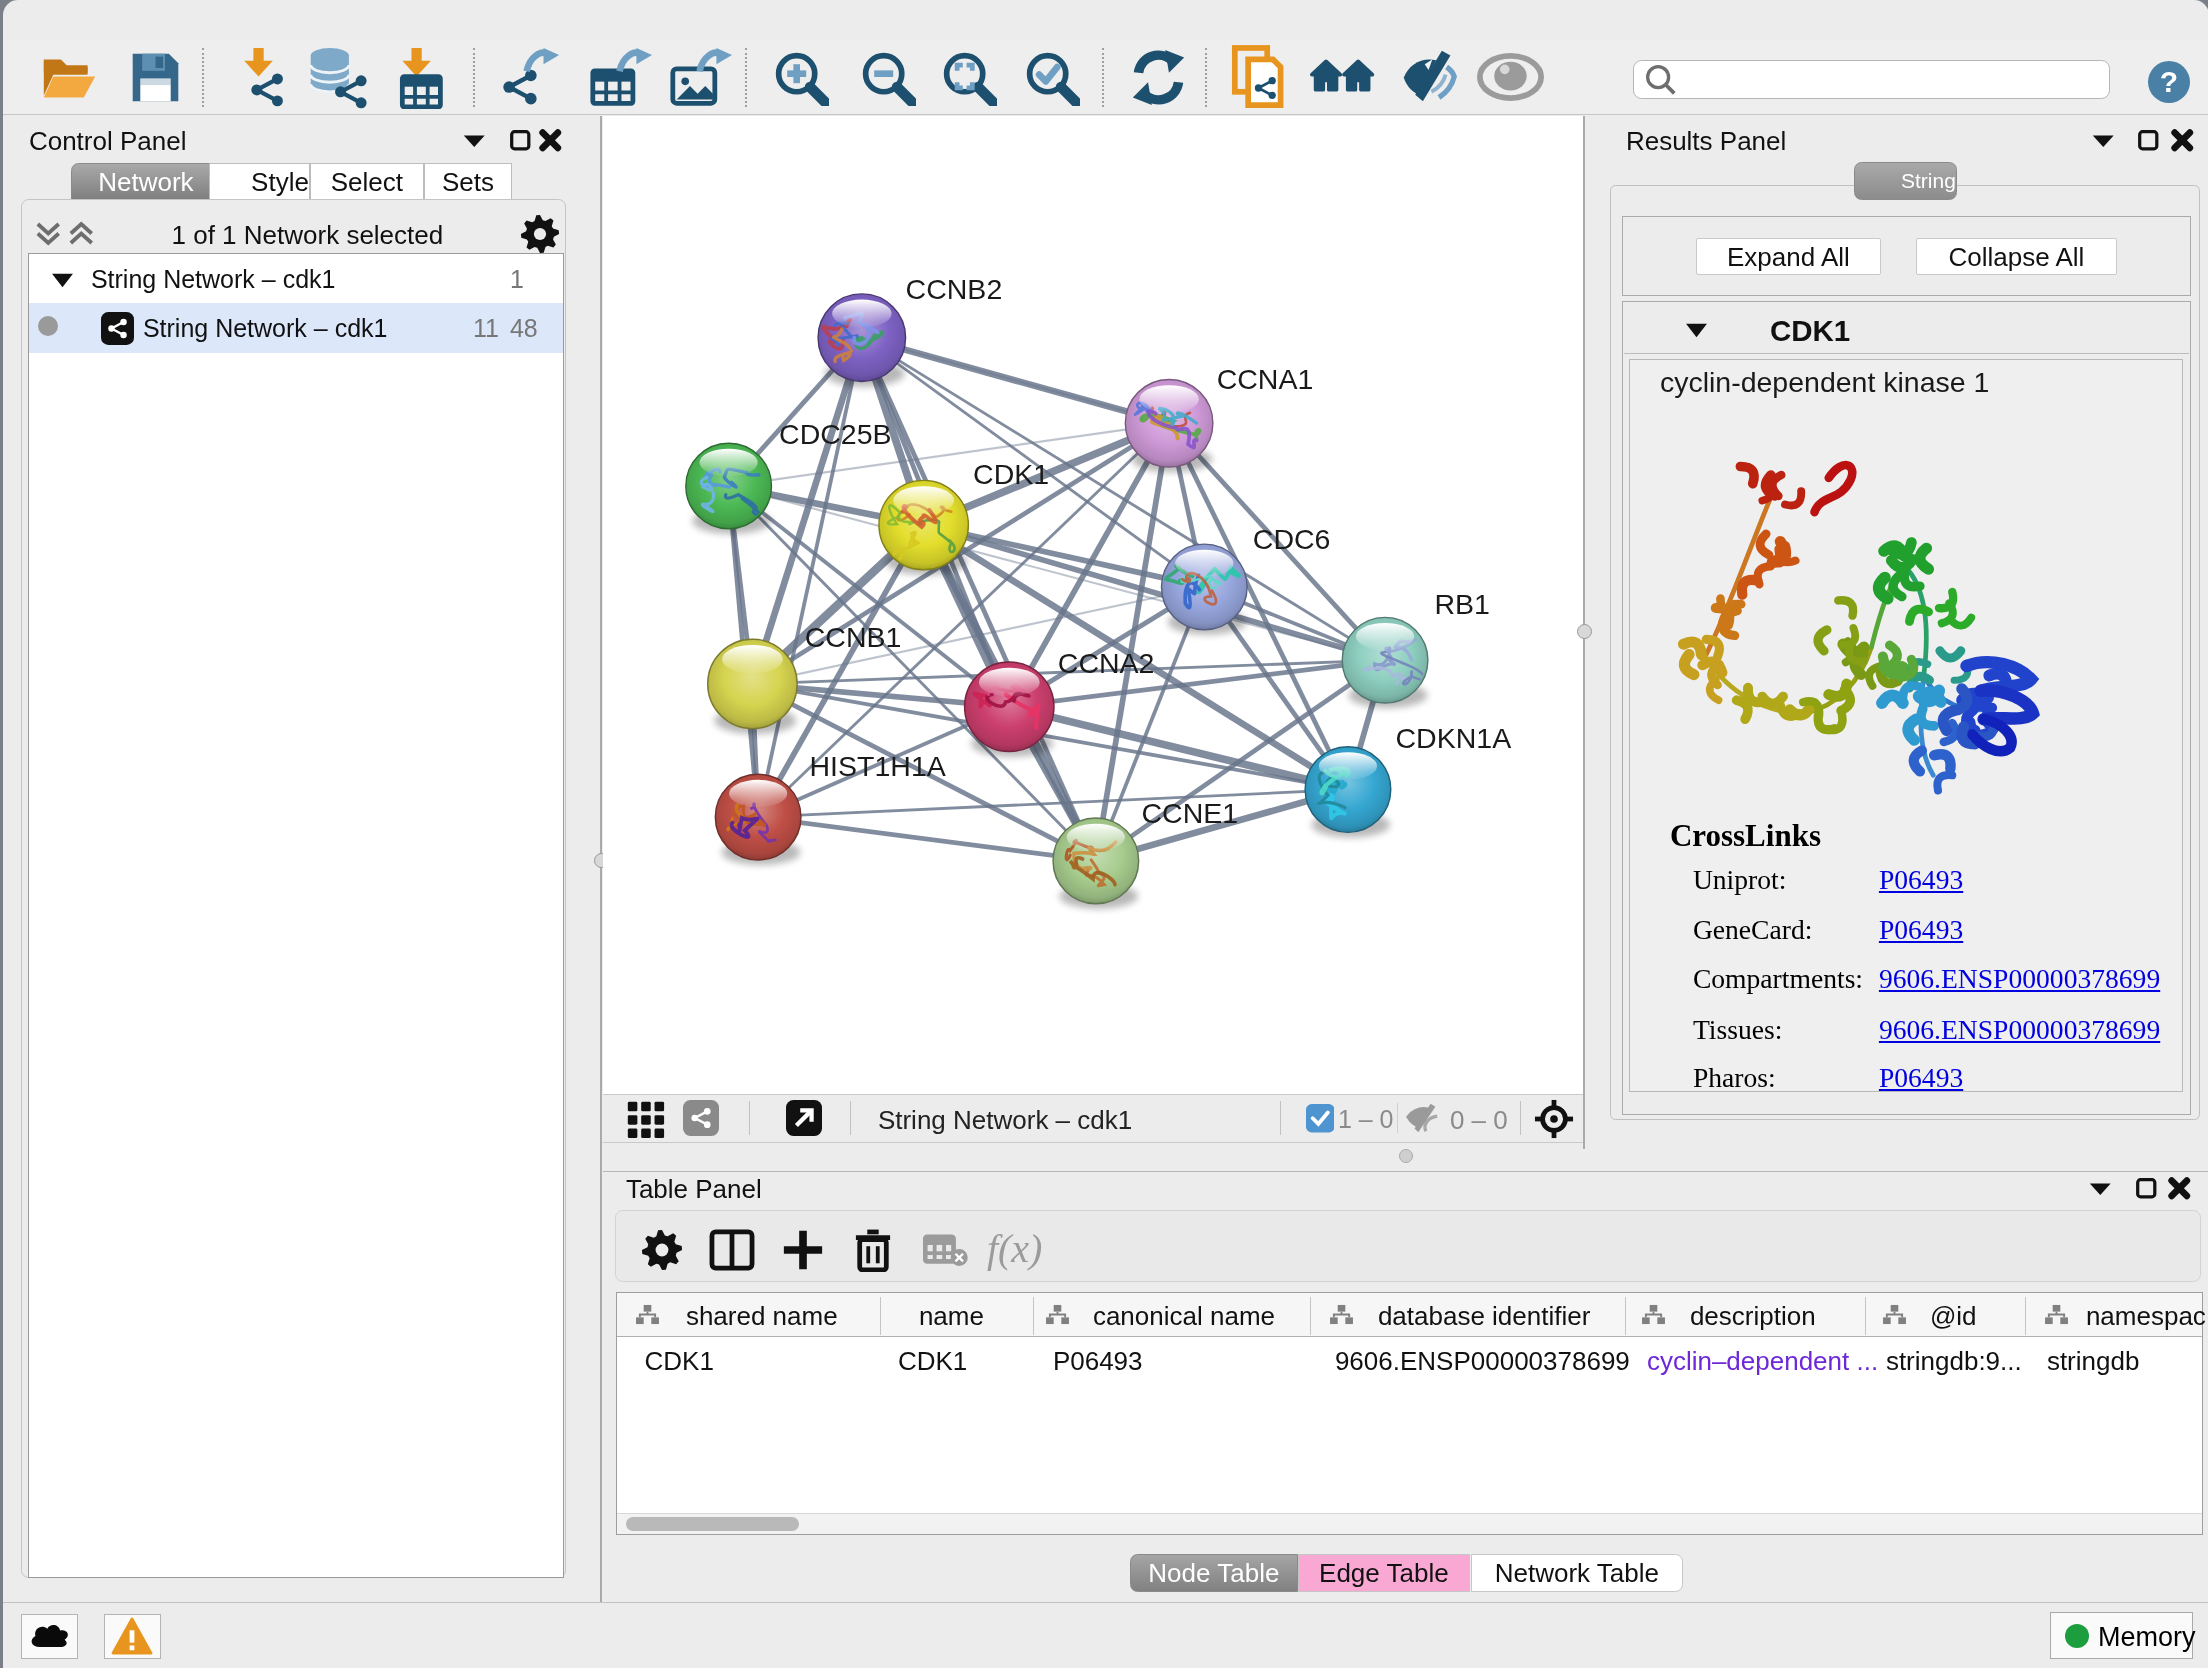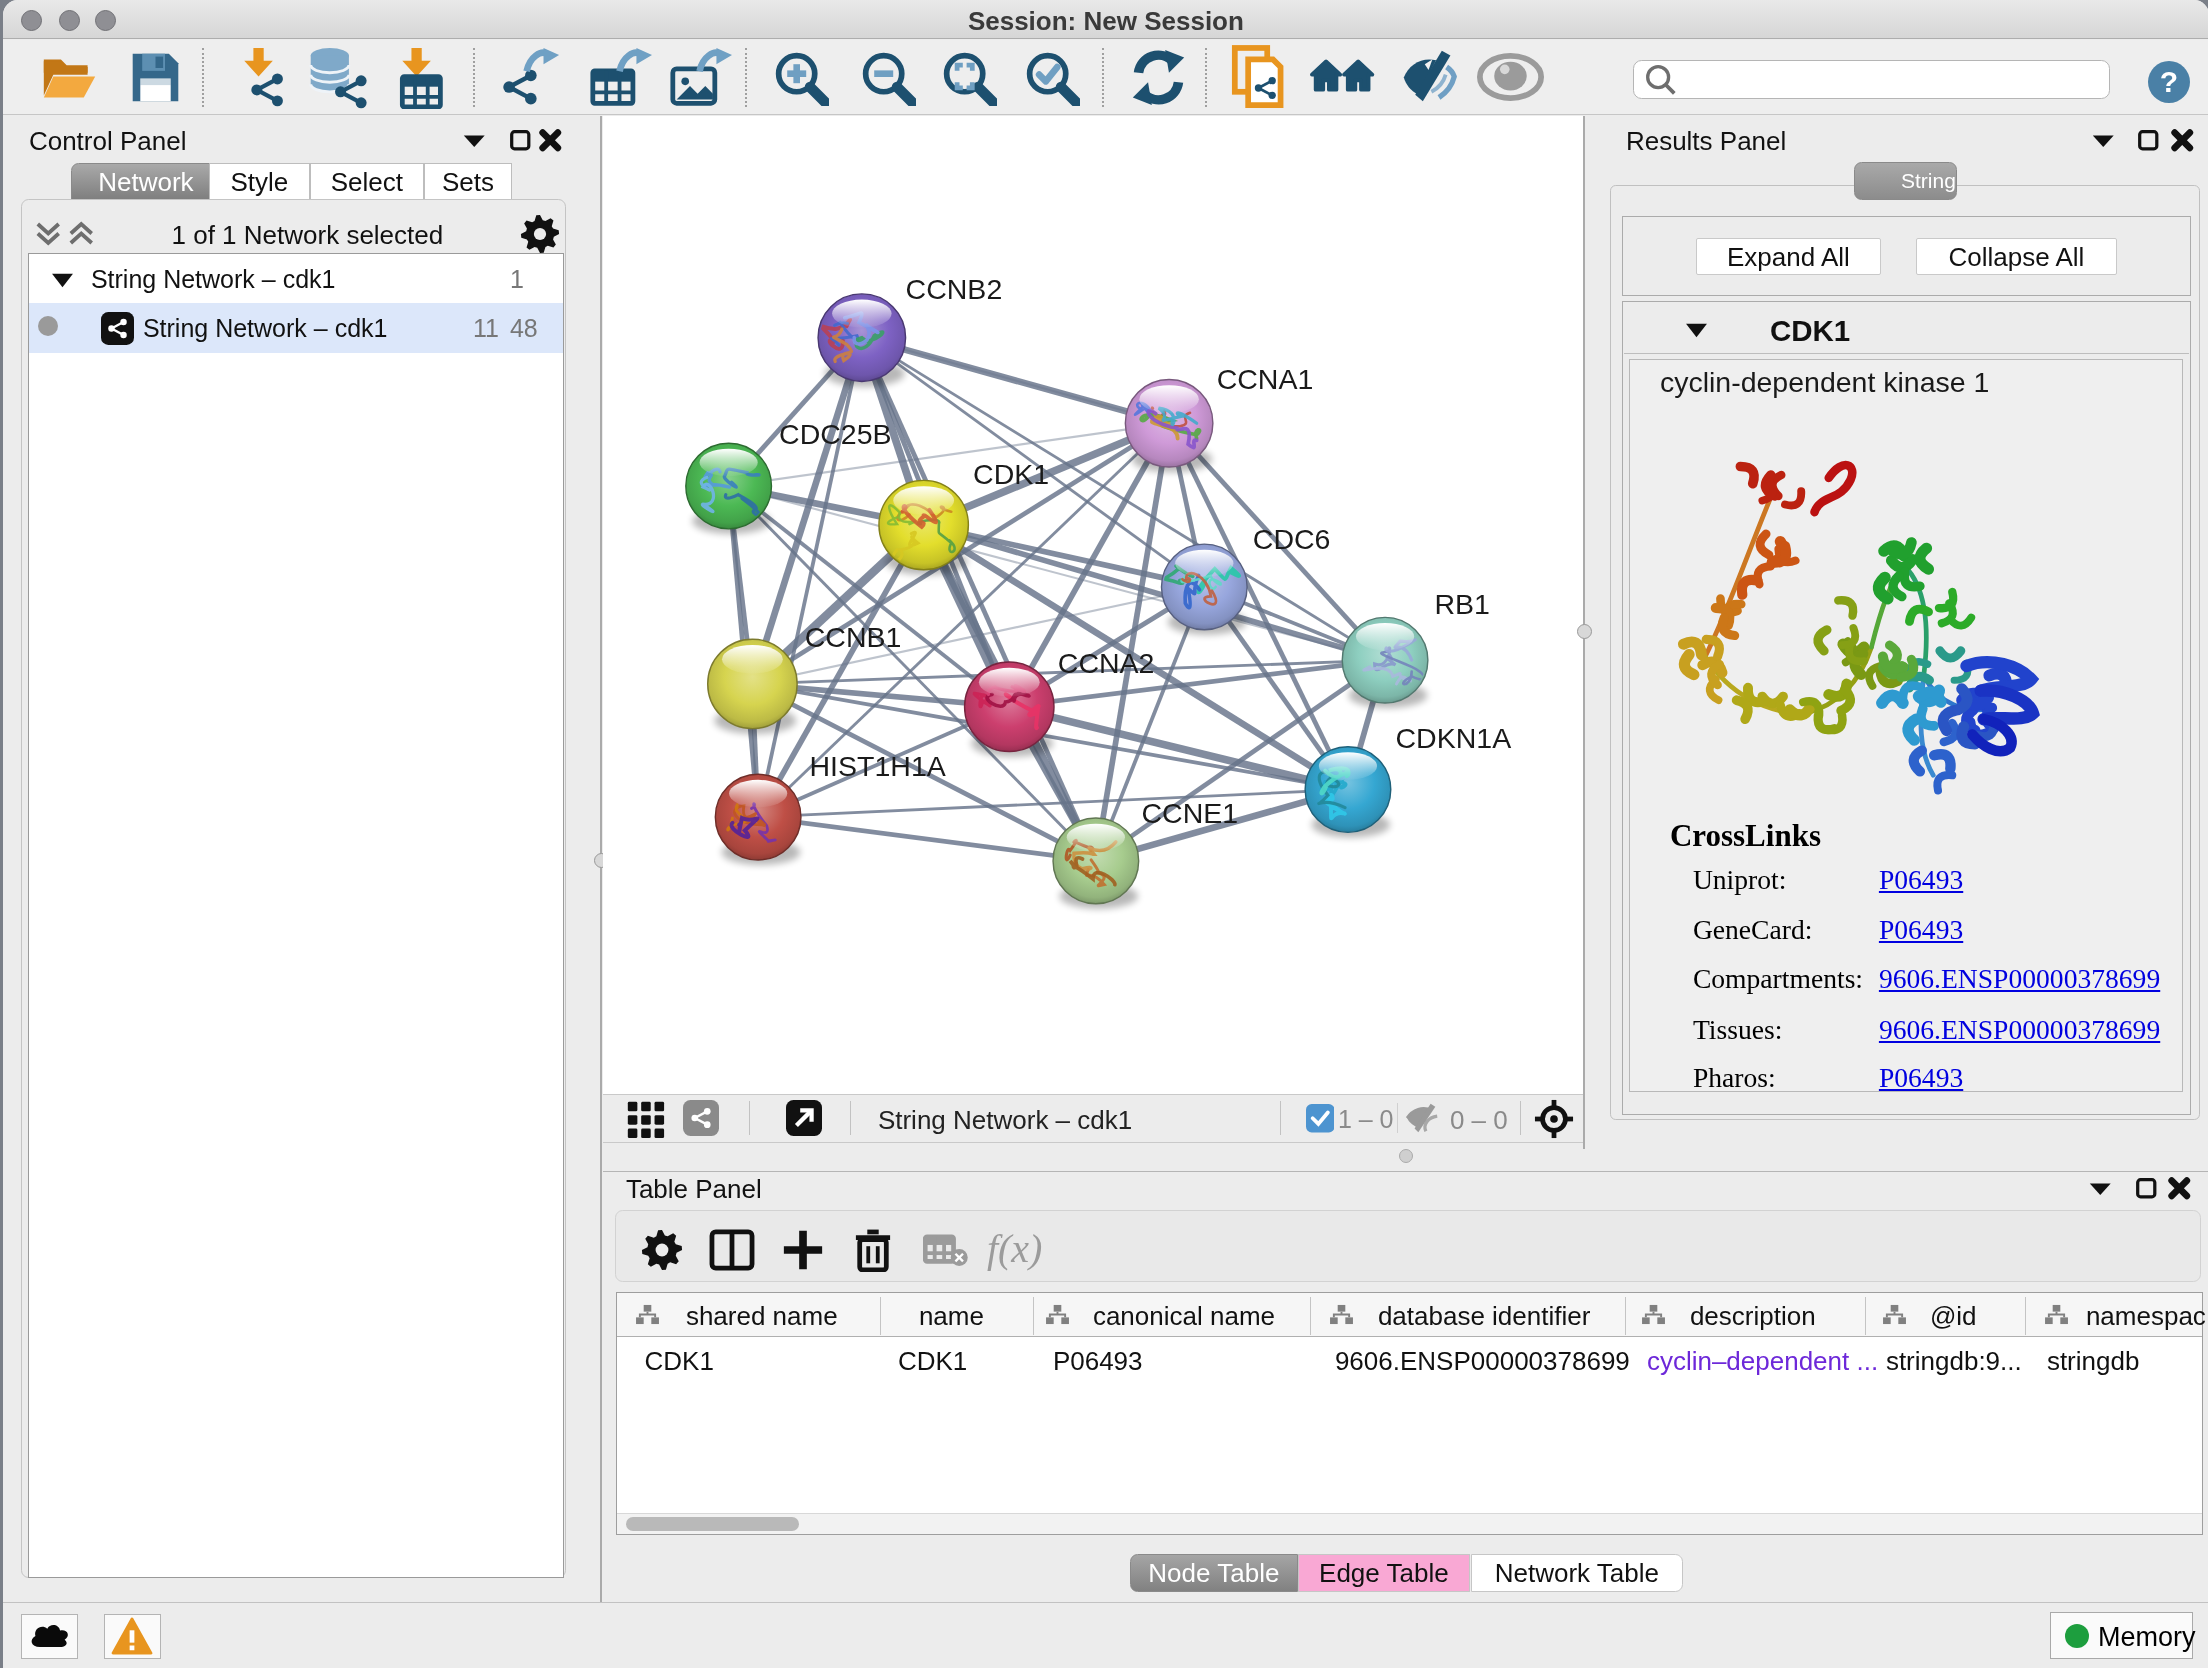--- a/index.html
+++ b/index.html
@@ -23,26 +23,20 @@
 .tab { position:absolute; top:0; height:100%; background:#fff; border:1px solid #bdbdbd;
   color:#111; font-size:26px; text-align:center; }
 .tabsel { background:linear-gradient(#a9a9a9,#7f7f7f); color:#fff; border-color:#8a8a8a; }
 .lb { line-height:37px; }
 .btn { position:absolute; background:#fff; border:1.9px solid #c9c9c9; border-radius:2px;
   font-size:26px; color:#111; text-align:center; }
 .serif { font-family:"Liberation Serif", serif; }
 a.lnk { color:#0000e0; text-decoration:underline; }
 </style></head><body>
 <div class="win">
-    <div class="titlebar">
-      <div class="tl" style="left:18px"></div>
-      <div class="tl" style="left:56px"></div>
-      <div class="tl" style="left:92px"></div>
-      <div class="title">Session: New Session</div>
-    </div>
     <div class="toolbar">
       <div class="tsep" style="left:199px"></div>
       <div class="tsep" style="left:470px"></div>
       <div class="tsep" style="left:742px"></div>
       <div class="tsep" style="left:1099px"></div>
       <div class="tsep" style="left:1202px"></div>
     </div>
     <svg style="position:absolute;left:37px;top:48px" width="59" height="59" viewBox="0 0 62 62">
       <path d="M4 12 L22 12 L28 18 L50 18 L50 26 L4 26 Z" fill="#c27716"></path>
       <path d="M4 50 L4 14 L21 14 L27 20 L50 20 L50 28 L14 28 Z" fill="#c27716"></path>
@@ -192,21 +186,21 @@
       <rect x="6" y="6" width="18" height="18" rx="3" fill="none" stroke="#111" stroke-width="3.4" transform="scale(1.0)"></rect>
     </svg>
     <svg style="position:absolute;left:533px;top:126px" width="28.5" height="28.5" viewBox="0 0 30 30">
       <g stroke="#111" stroke-width="7" stroke-linecap="round" transform="scale(1.0)">
         <line x1="7" y1="7" x2="23" y2="23"></line>
         <line x1="23" y1="7" x2="7" y2="23"></line>
       </g>
     </svg>
     <div class="abs" style="left:0;top:163px;width:596px;height:37px">
       <div class="tab tabsel lb" style="left:68px;width:150px;border-radius:7.6px 7.6px 0 0;">Network</div>
-      <div class="tab lb" style="left:206px;width:101px;">Style</div>
+      <div class="tab lb" style="left:206px;width:101px;text-align:right;">Style</div>
       <div class="tab lb" style="left:307px;width:114px;">Select</div>
       <div class="tab lb" style="left:421px;width:88px;">Sets</div>
     </div>
     <div class="abs" style="left:18px;top:199px;width:545px;height:1379px;background:#ececec;border:1px solid #c4c4c4;border-radius:7.6px"></div>
     <svg style="position:absolute;left:31px;top:220px" width="28.5" height="27" viewBox="0 0 30 28">
       <g stroke="#6e6e6e" stroke-width="4" fill="none">
         <path d="M4 4 L15 14 L26 4"></path>
         <path d="M4 14 L15 24 L26 14"></path>
       </g>
     </svg>

